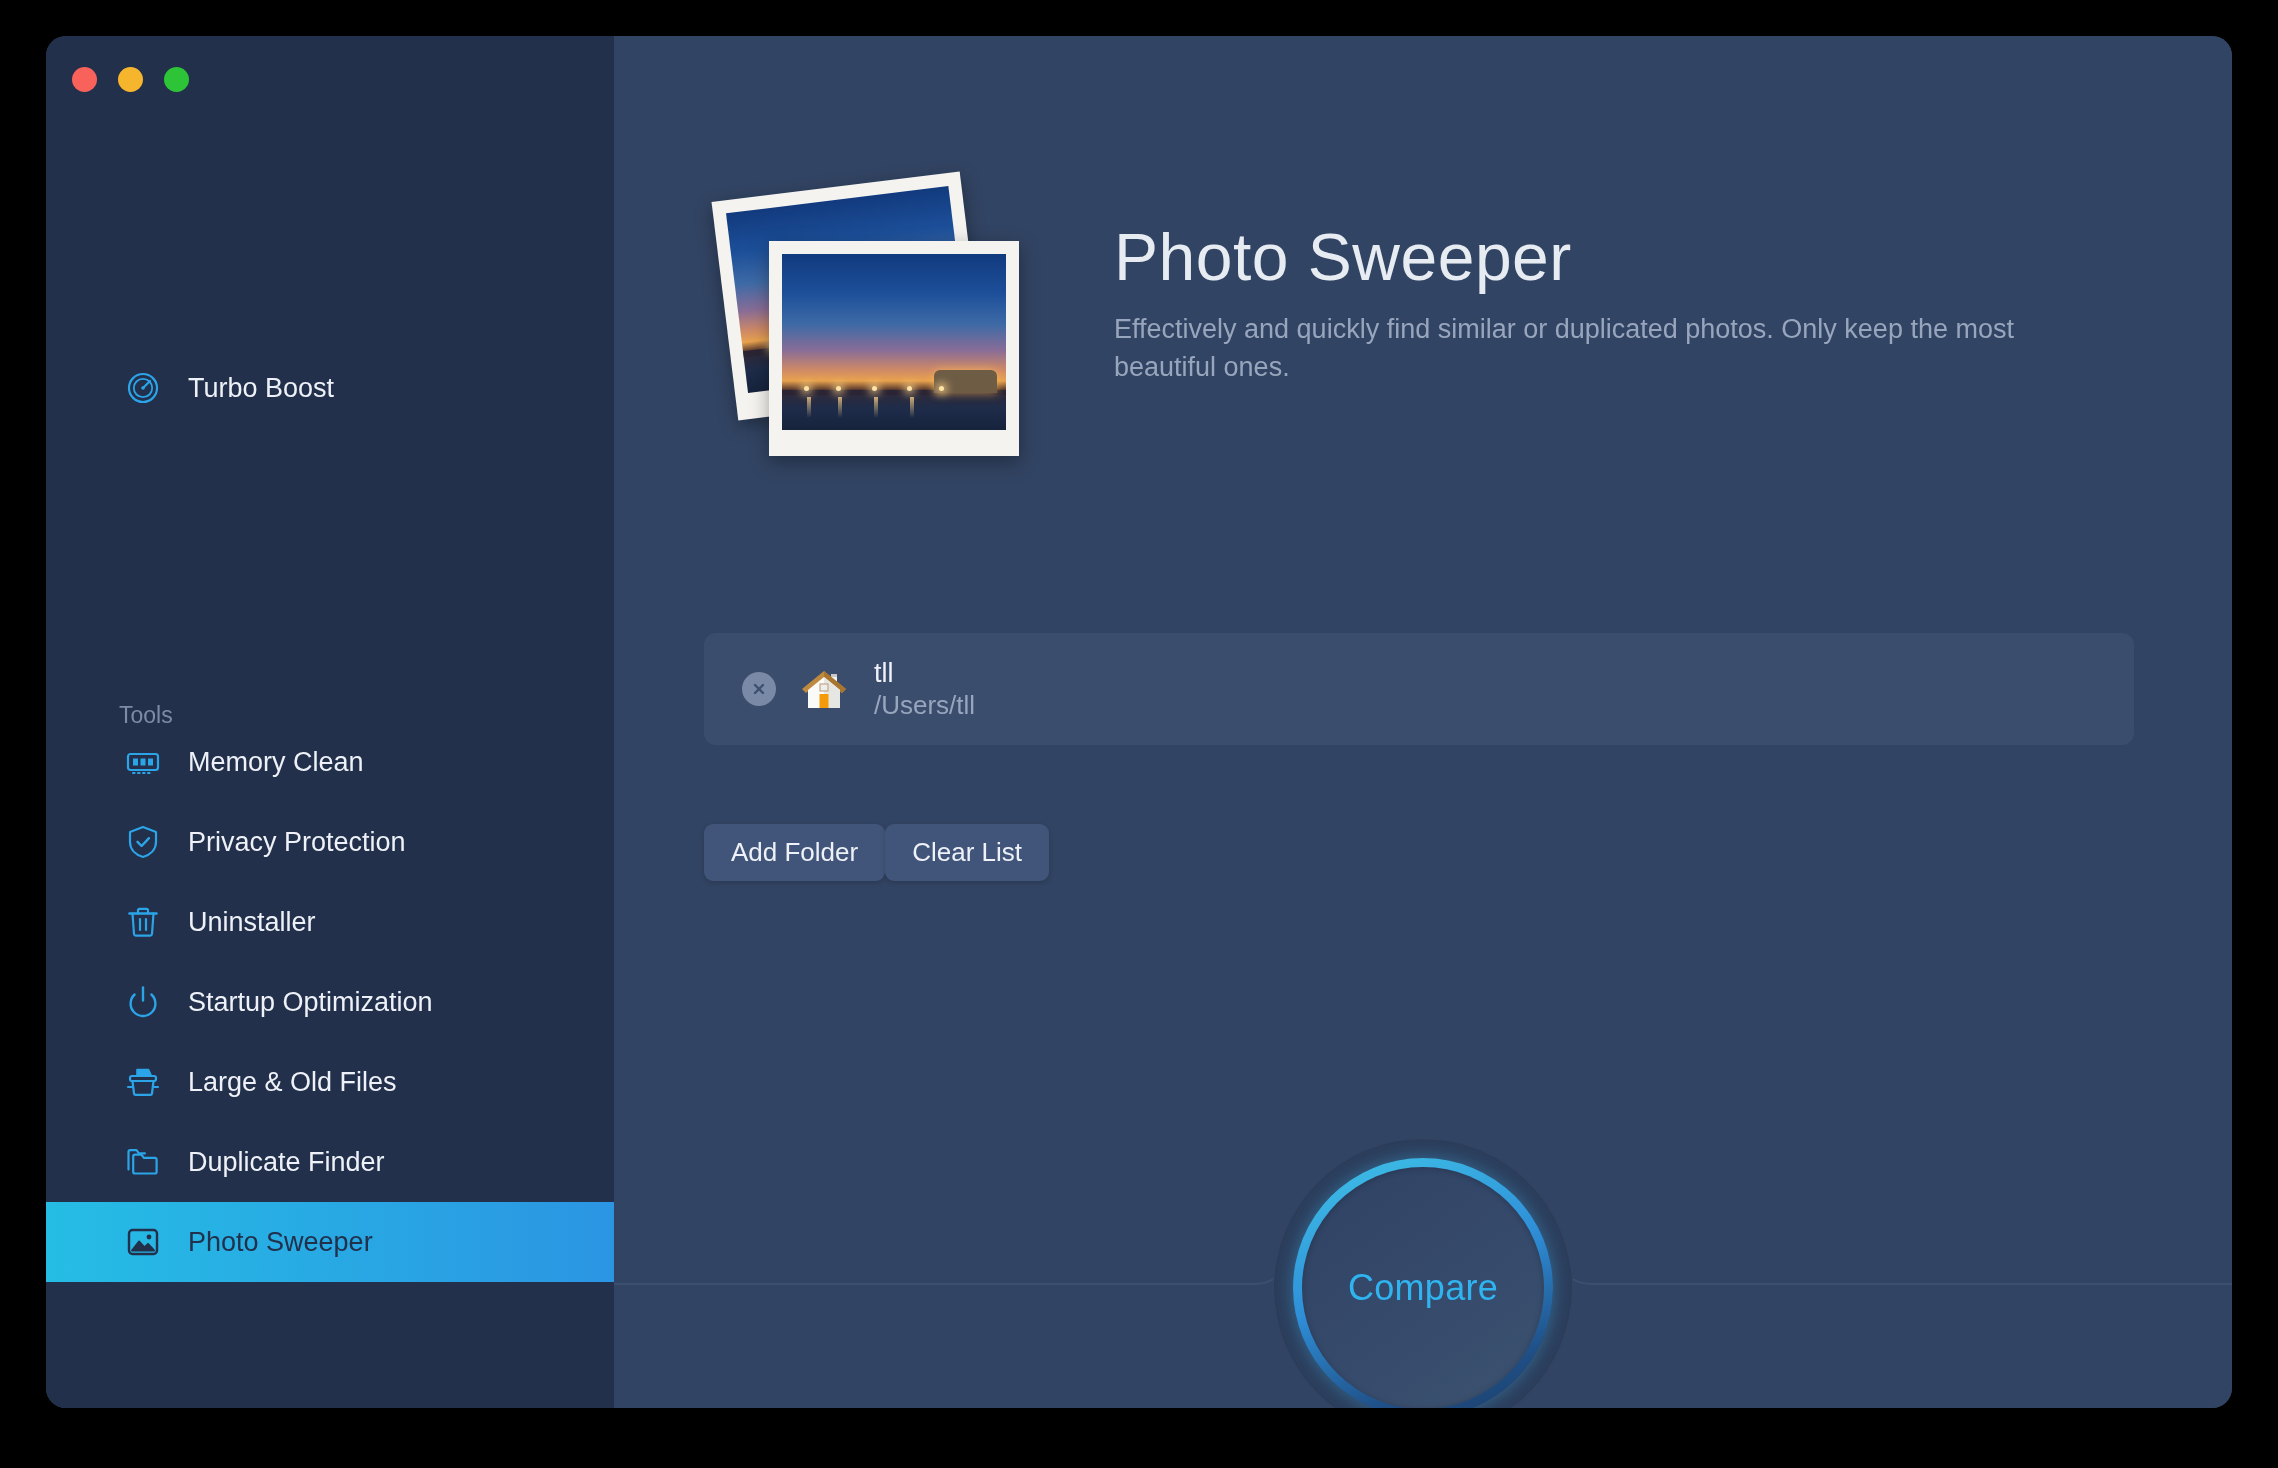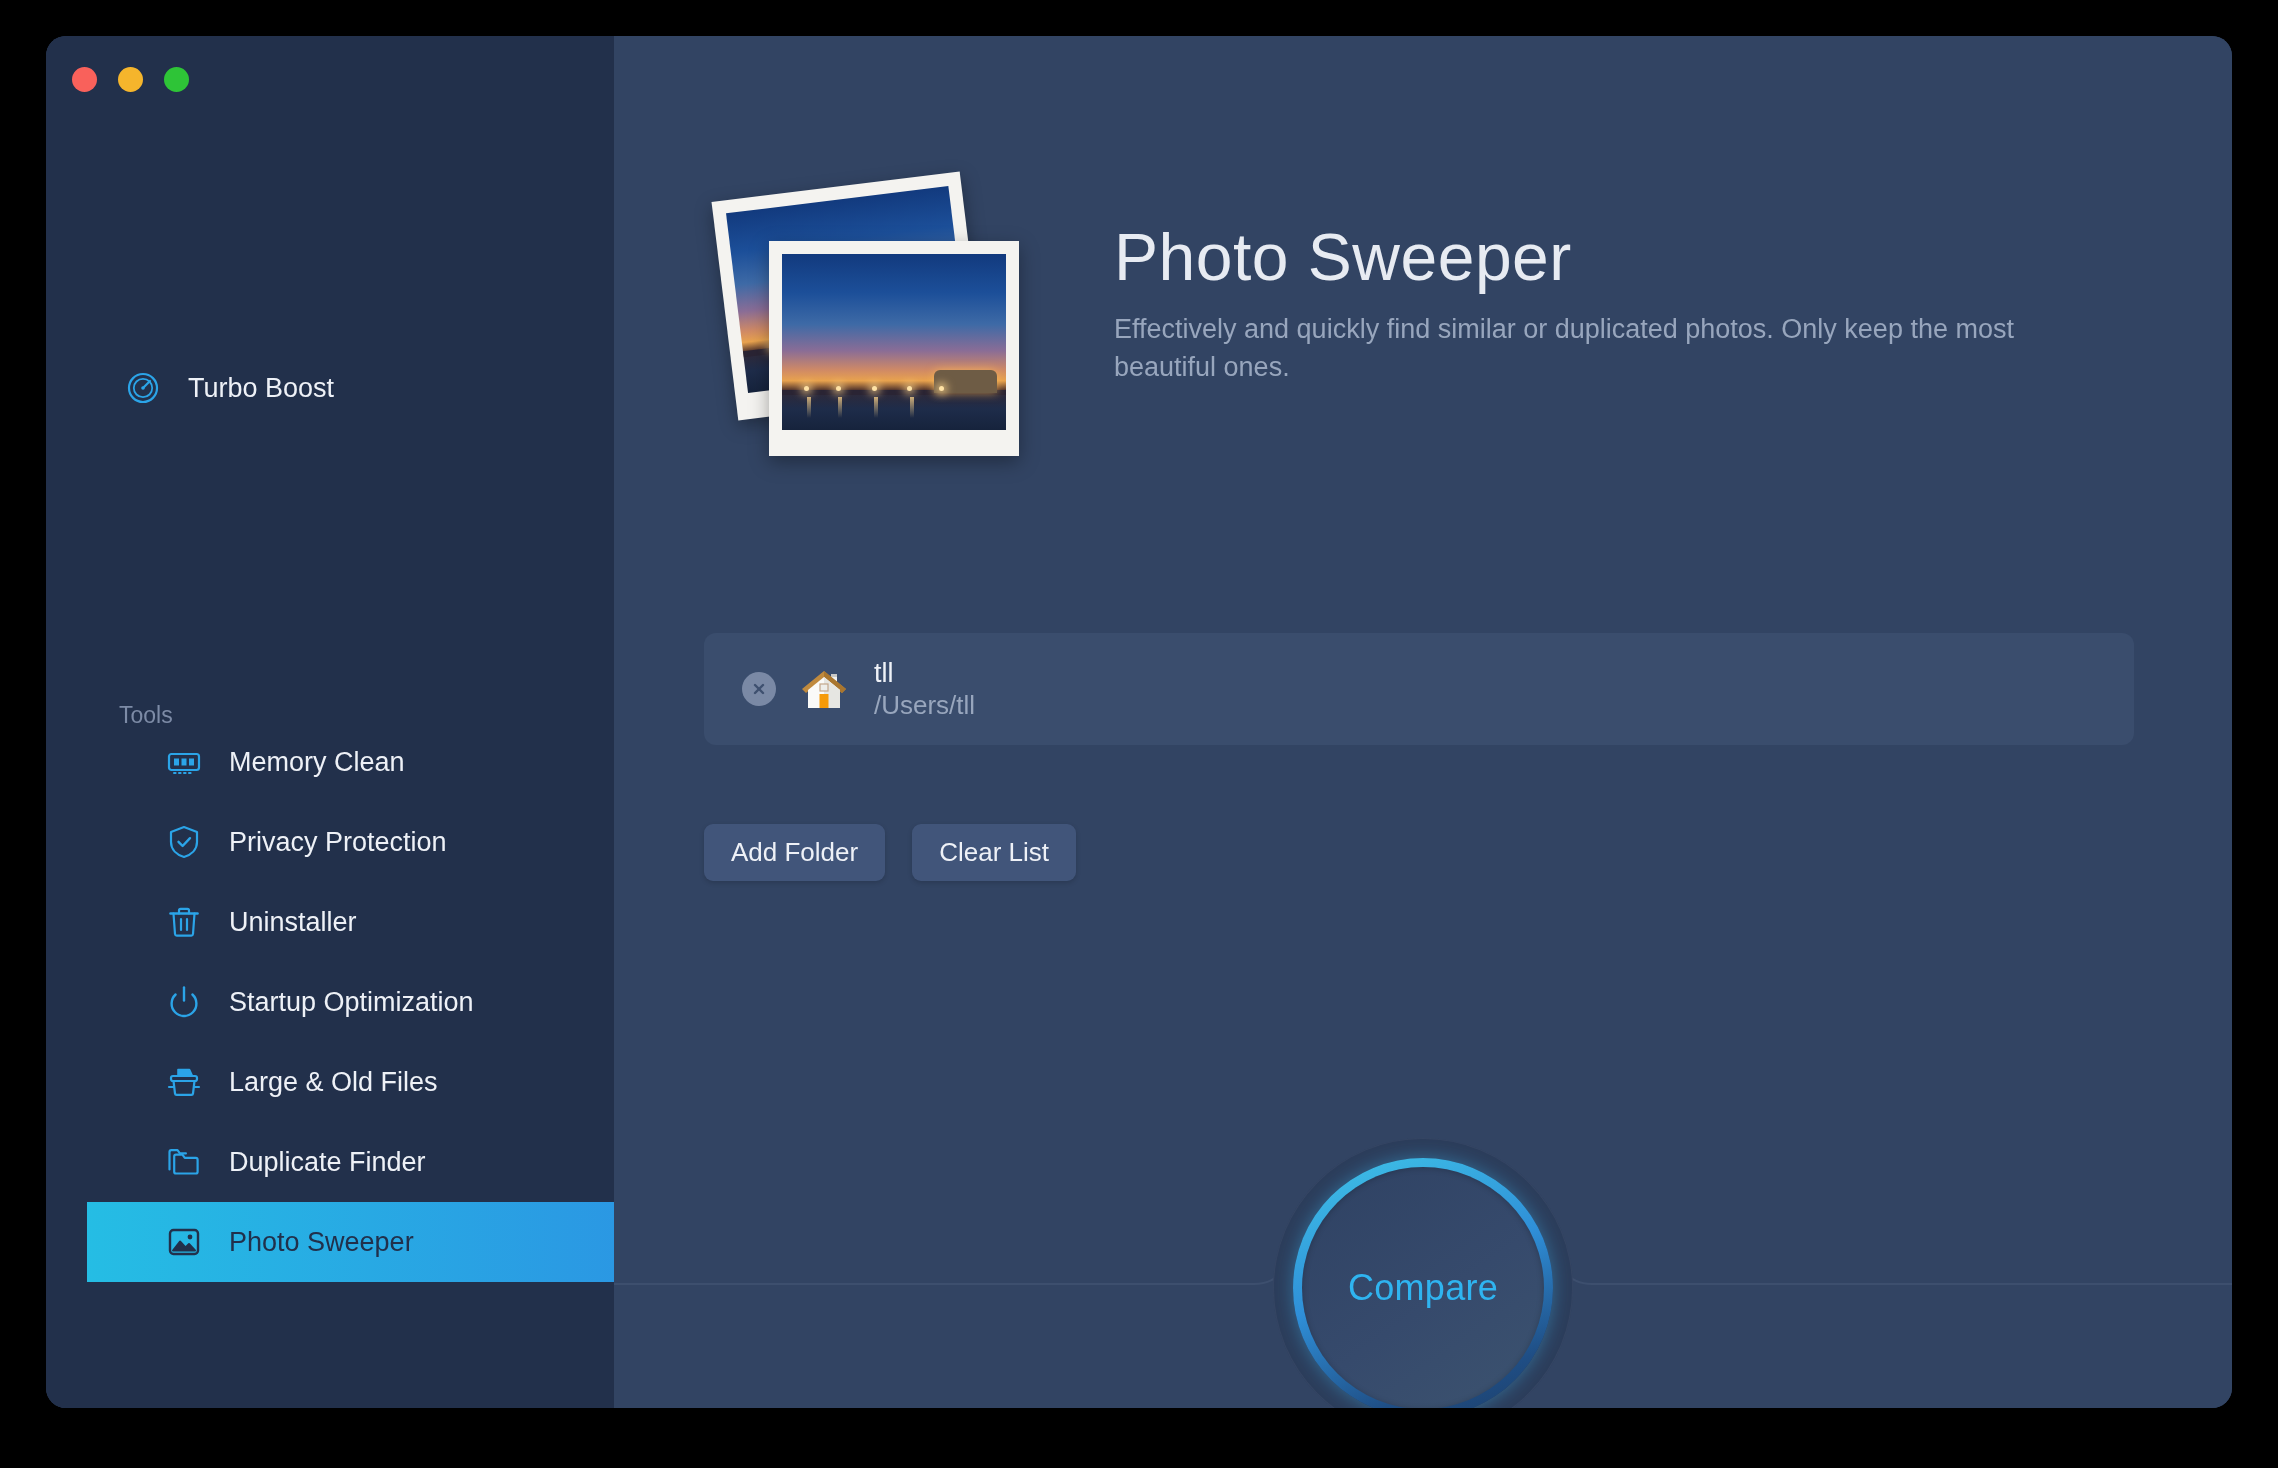--- a/index.html
+++ b/index.html
@@ -65,21 +65,21 @@
 
   .nav-group { position: absolute; left: 0; width: 568px; }
   #nav-primary { top: 312px; }
   #tools-label {
     position: absolute;
     left: 73px; top: 638px;
     color: #7d8ba6;
     font-size: 23px;
     margin-top: 28px;
   }
-  #nav-tools { top: 686px; padding-left: 41px; }
+  #nav-tools { top: 686px; }
 
   .nav-item {
     height: 80px;
     display: flex;
     align-items: center;
     padding-left: 78px;
     box-sizing: border-box;
     cursor: default;
   }
   .nav-item .nav-icon {
@@ -220,21 +220,20 @@
   }
   .folder-meta { margin-left: 22px; line-height: 1.18; }
   .folder-name { color: #eef1f7; font-size: 27px; }
   .folder-path { color: #98a6bd; font-size: 26px; margin-top: 4px; }
 
   
   #folder-actions {
     position: absolute;
     left: 90px; top: 788px;
     display: flex;
-    gap: 27px;
   }
   .pill-btn {
     background: #41557a;
     border: none;
     border-radius: 9px;
     color: #eef1f7;
     font-family: "Liberation Sans", sans-serif;
     font-size: 26px;
     padding: 13px 27px;
     cursor: default;

